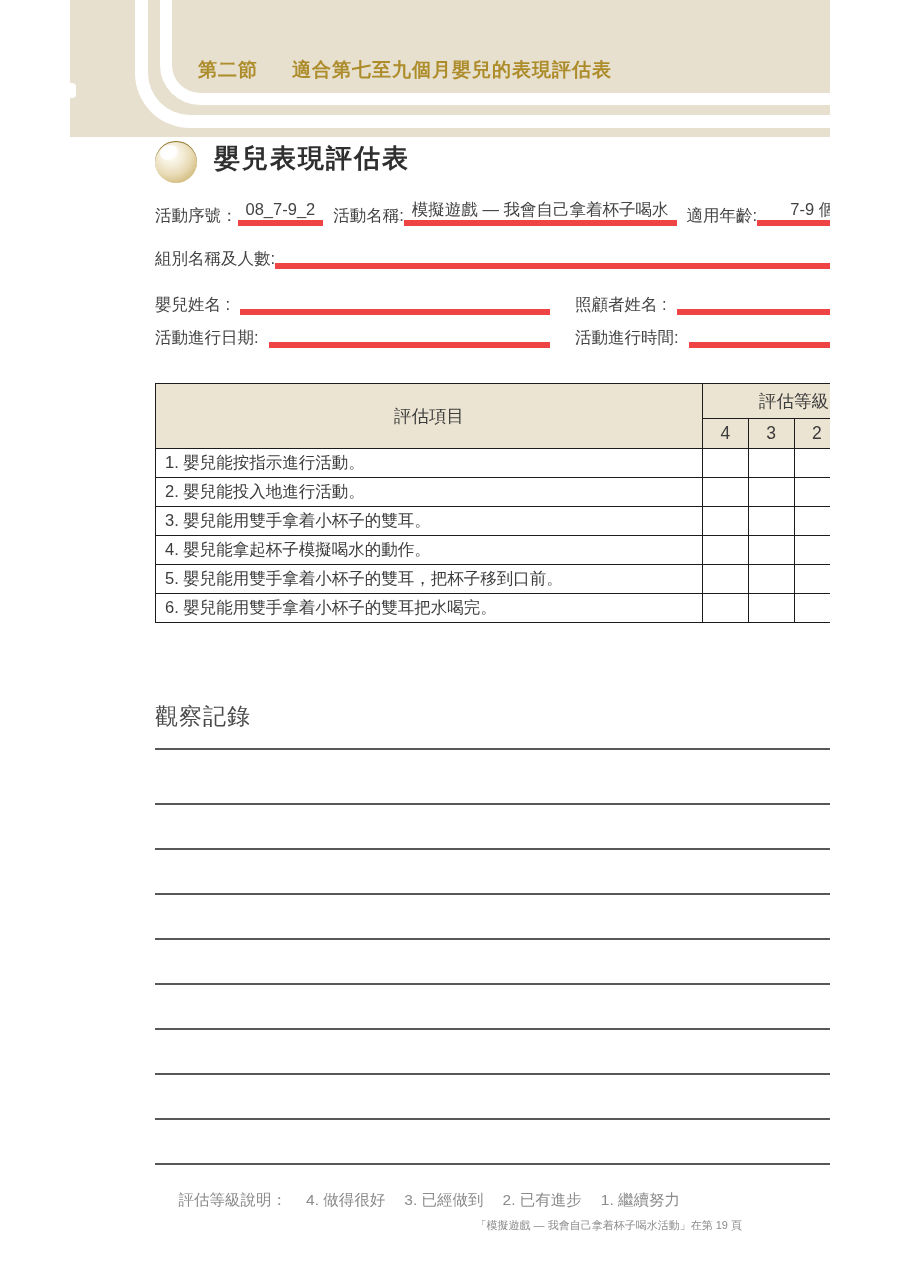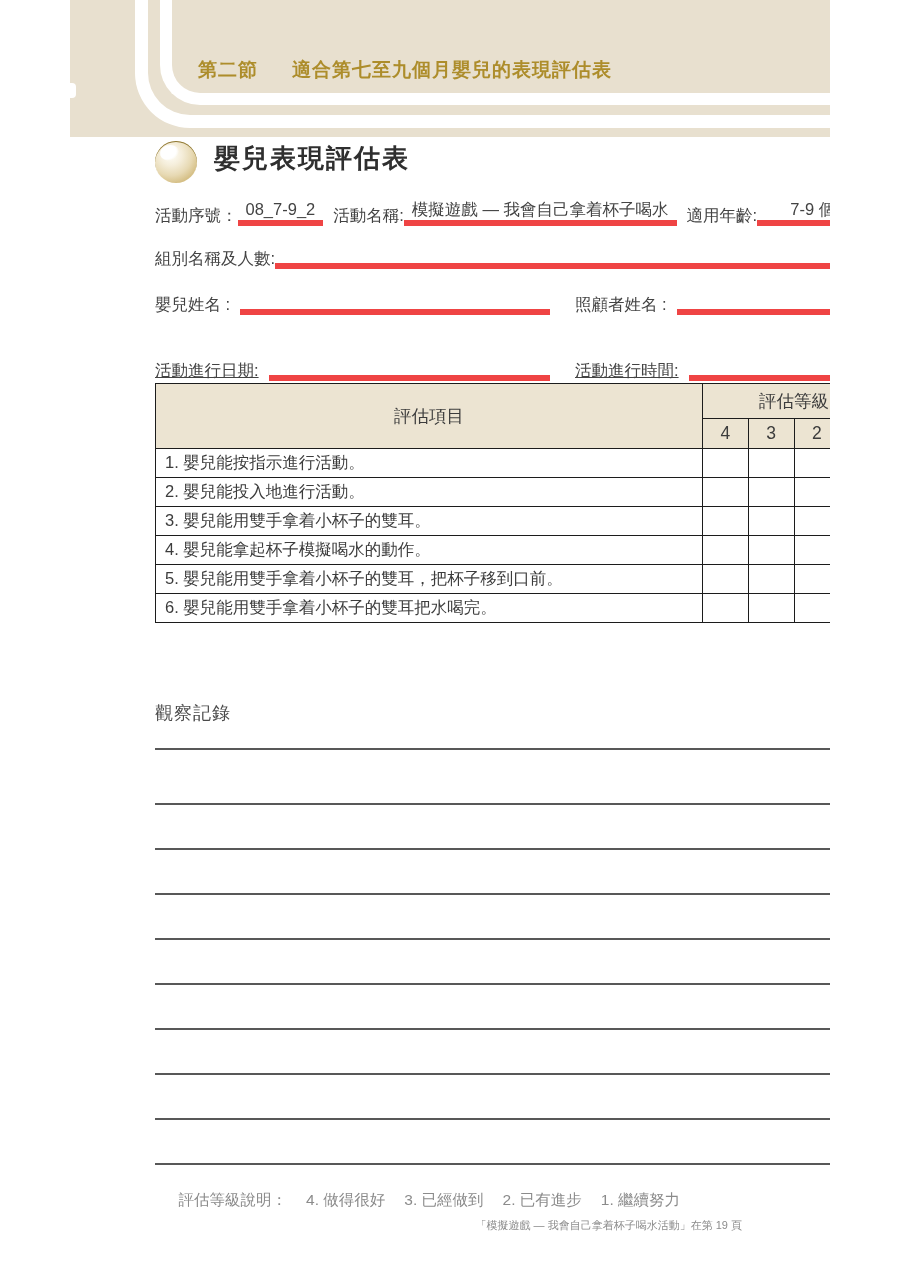--- a/index.html
+++ b/index.html
@@ -45,21 +45,21 @@
     font-size:16.5px; color:#3c3c3c; }
   .assess-table th, .assess-table td { border:1.6px solid #1c1c1c; }
   .assess-table thead th { background:#ece4d2; font-weight:normal; font-size:17.5px; }
   .th-items { width:550px; }
   .row-grades th { height:29px; width:45px; }
   .row-gradehead th { height:34px; }
   .assess-table tbody td.item { height:28px; padding:0 0 0 9px; text-align:left; }
   .assess-table tbody td.gcell { width:45px; }
 
   
-  .obs-label { position:absolute; left:85px; top:701px; font-size:18px; color:#4a4a4a; letter-spacing:1px; }
+  .obs-label { position:absolute; left:85px; top:701px; font-size:23px; color:#4a4a4a; letter-spacing:1px; }
   .wline { position:absolute; left:85px; width:730px; height:0; border-top:2px solid #585858; }
 
   
   .chapter-tab { position:absolute; left:843px; top:1024px; writing-mode:vertical-rl;
     font-size:18px; font-weight:bold; color:#b2922e; letter-spacing:5px; }
   .chapter-tab .part2 { margin-top:16px; letter-spacing:8px; }
 
   
   .legend { position:absolute; right:150px; top:1190px; font-size:15.5px; color:#8b8b8b; white-space:nowrap; }
   .legend .li { margin-left:19px;text-align:center; }
@@ -103,21 +103,21 @@
     <span class="half-left">
       <span class="lbl">嬰兒姓名 :</span>
       <span class="u fill ml"></span>
     </span>
     <span class="half-right">
       <span class="lbl">照顧者姓名 :</span>
       <span class="u fill ml"></span>
     </span>
   </div>
 
-  <div class="form-row" style="top:359px;text-decoration:underline;">
+  <div class="form-row" style="top:326px;">
     <span class="half-left">
       <span class="lbl">活動進行日期:</span>
       <span class="u fill ml"></span>
     </span>
     <span class="half-right">
       <span class="lbl">活動進行時間:</span>
       <span class="u fill ml"></span>
     </span>
   </div>
 

